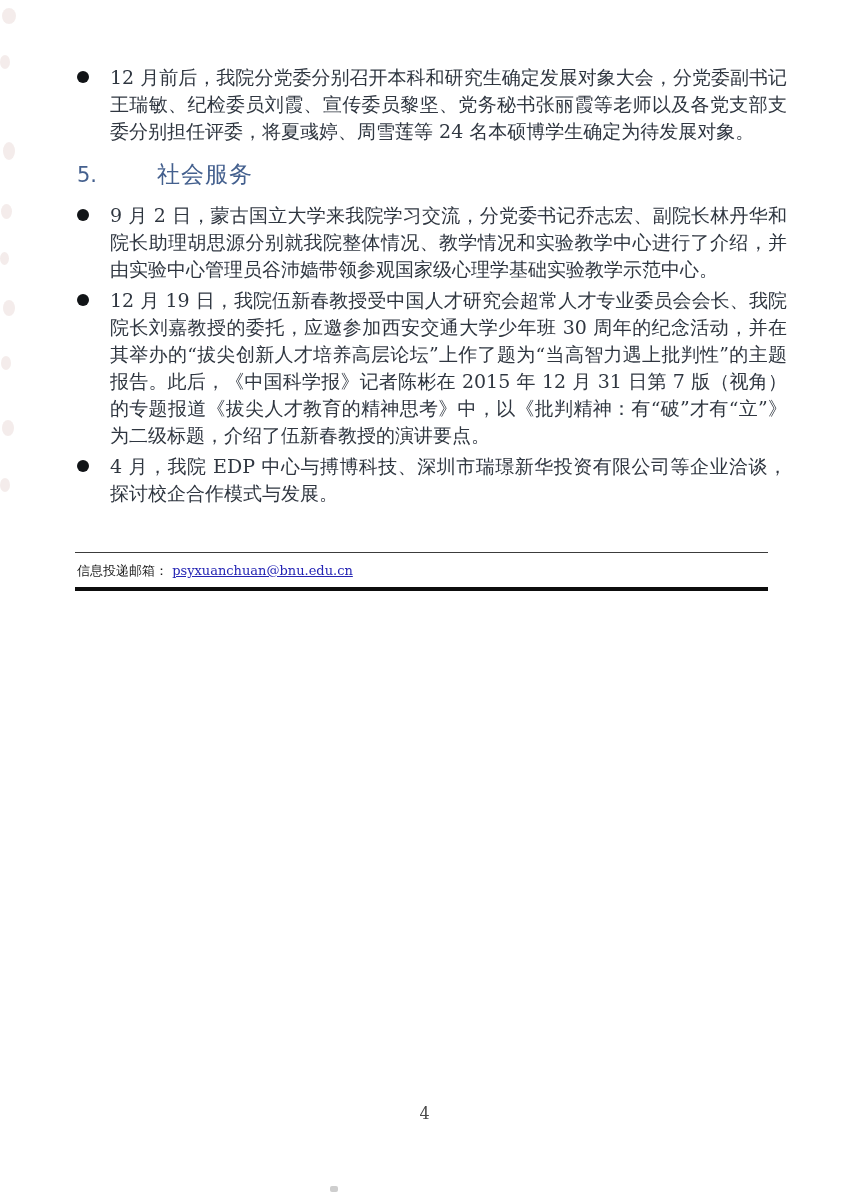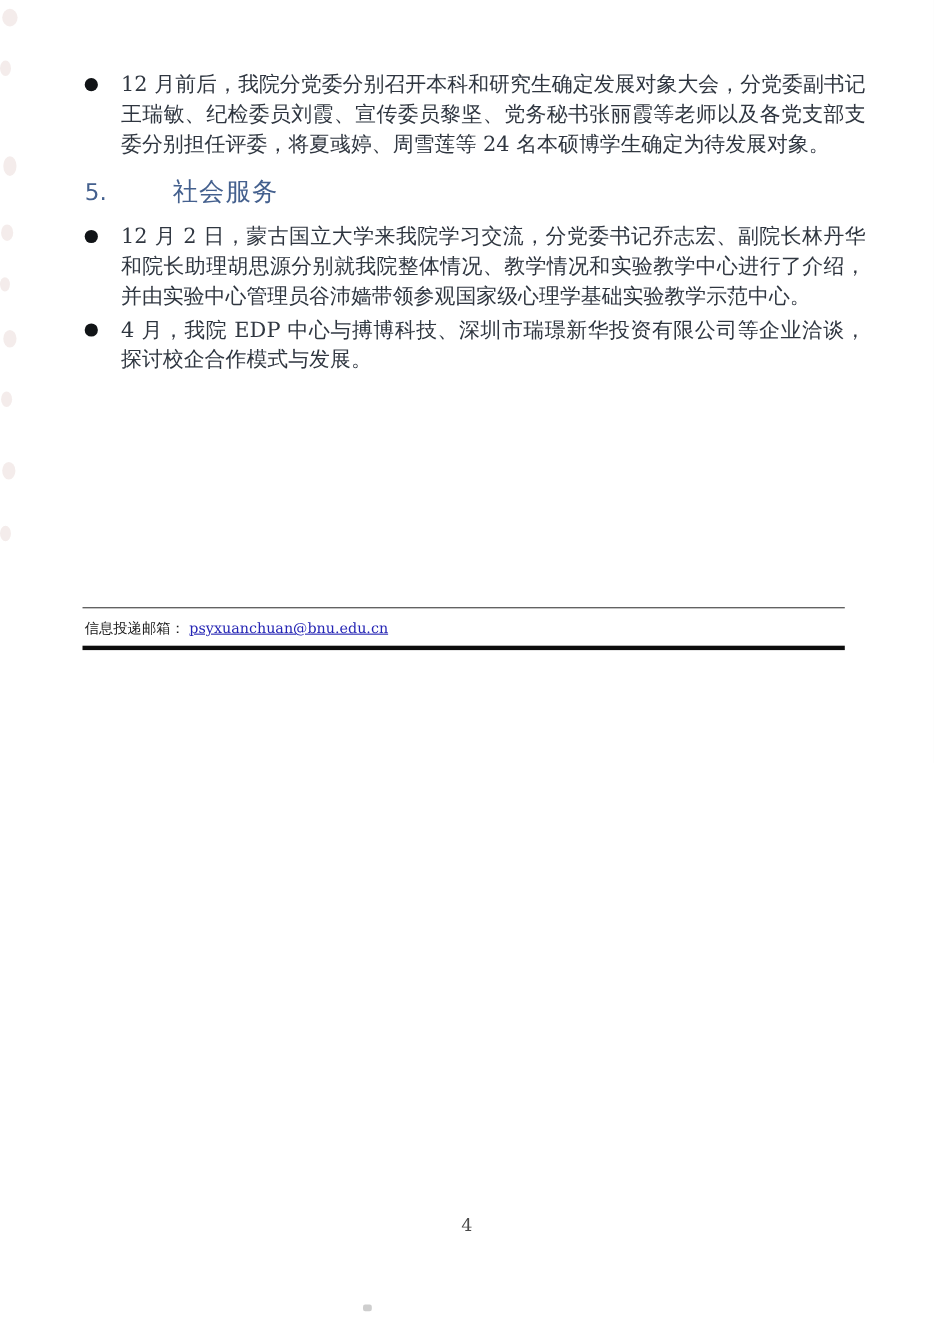--- a/index.html
+++ b/index.html
@@ -142,21 +142,25 @@
     </ul>
 
     <div class="section-heading">
       <span class="sec-num">5.</span>
       <span class="sec-title">社会服务</span>
     </div>
 
     <ul class="bullets">
       <li>
         <span class="bullet-dot"></span>
-        <span>12 月 2 日，蒙古国立大学来我院学习交流，分党委书记乔志宏、副院长林丹华和院长助理胡思源分别就我院整体情况、教学情况和实验教学中心进行了介绍，并由实验中心管理员谷沛嫱带领参观国家级心理学基础实验教学示范中心。</span>
+        <span>9 月 2 日，蒙古国立大学来我院学习交流，分党委书记乔志宏、副院长林丹华和院长助理胡思源分别就我院整体情况、教学情况和实验教学中心进行了介绍，并由实验中心管理员谷沛嫱带领参观国家级心理学基础实验教学示范中心。</span>
+      </li>
+      <li>
+        <span class="bullet-dot"></span>
+        <span>12 月 19 日，我院伍新春教授受中国人才研究会超常人才专业委员会会长、我院院长刘嘉教授的委托，应邀参加西安交通大学少年班 30 周年的纪念活动，并在其举办的“拔尖创新人才培养高层论坛”上作了题为“当高智力遇上批判性”的主题报告。此后，《中国科学报》记者陈彬在 2015 年 12 月 31 日第 7 版（视角）的专题报道《拔尖人才教育的精神思考》中，以《批判精神：有“破”才有“立”》为二级标题，介绍了伍新春教授的演讲要点。</span>
       </li>
       <li>
         <span class="bullet-dot"></span>
         <span>4 月，我院 EDP 中心与搏博科技、深圳市瑞璟新华投资有限公司等企业洽谈，探讨校企合作模式与发展。</span>
       </li>
     </ul>
 
   </div>
 
   <div class="footer">

